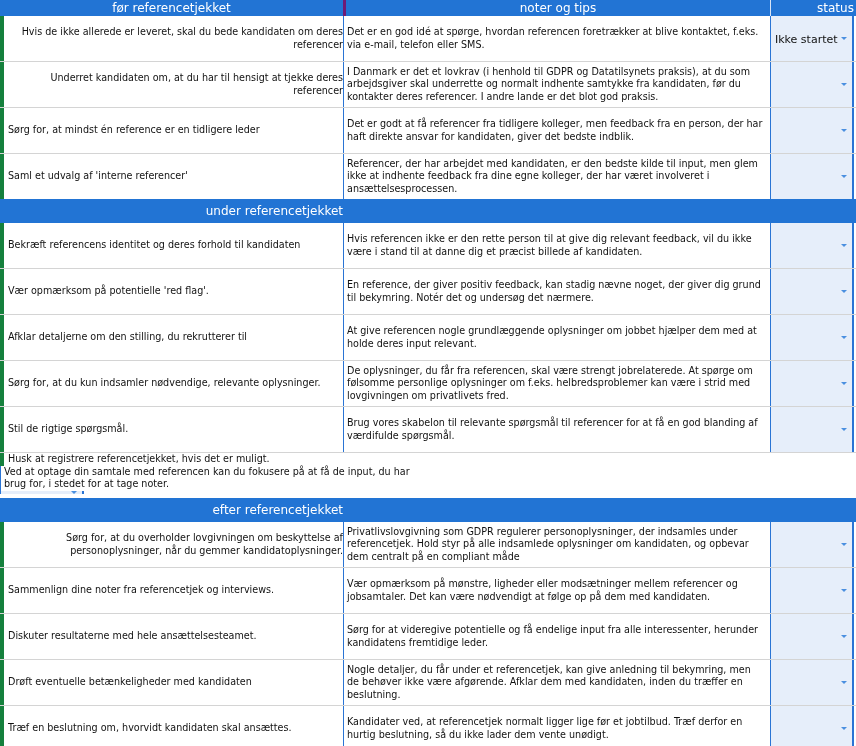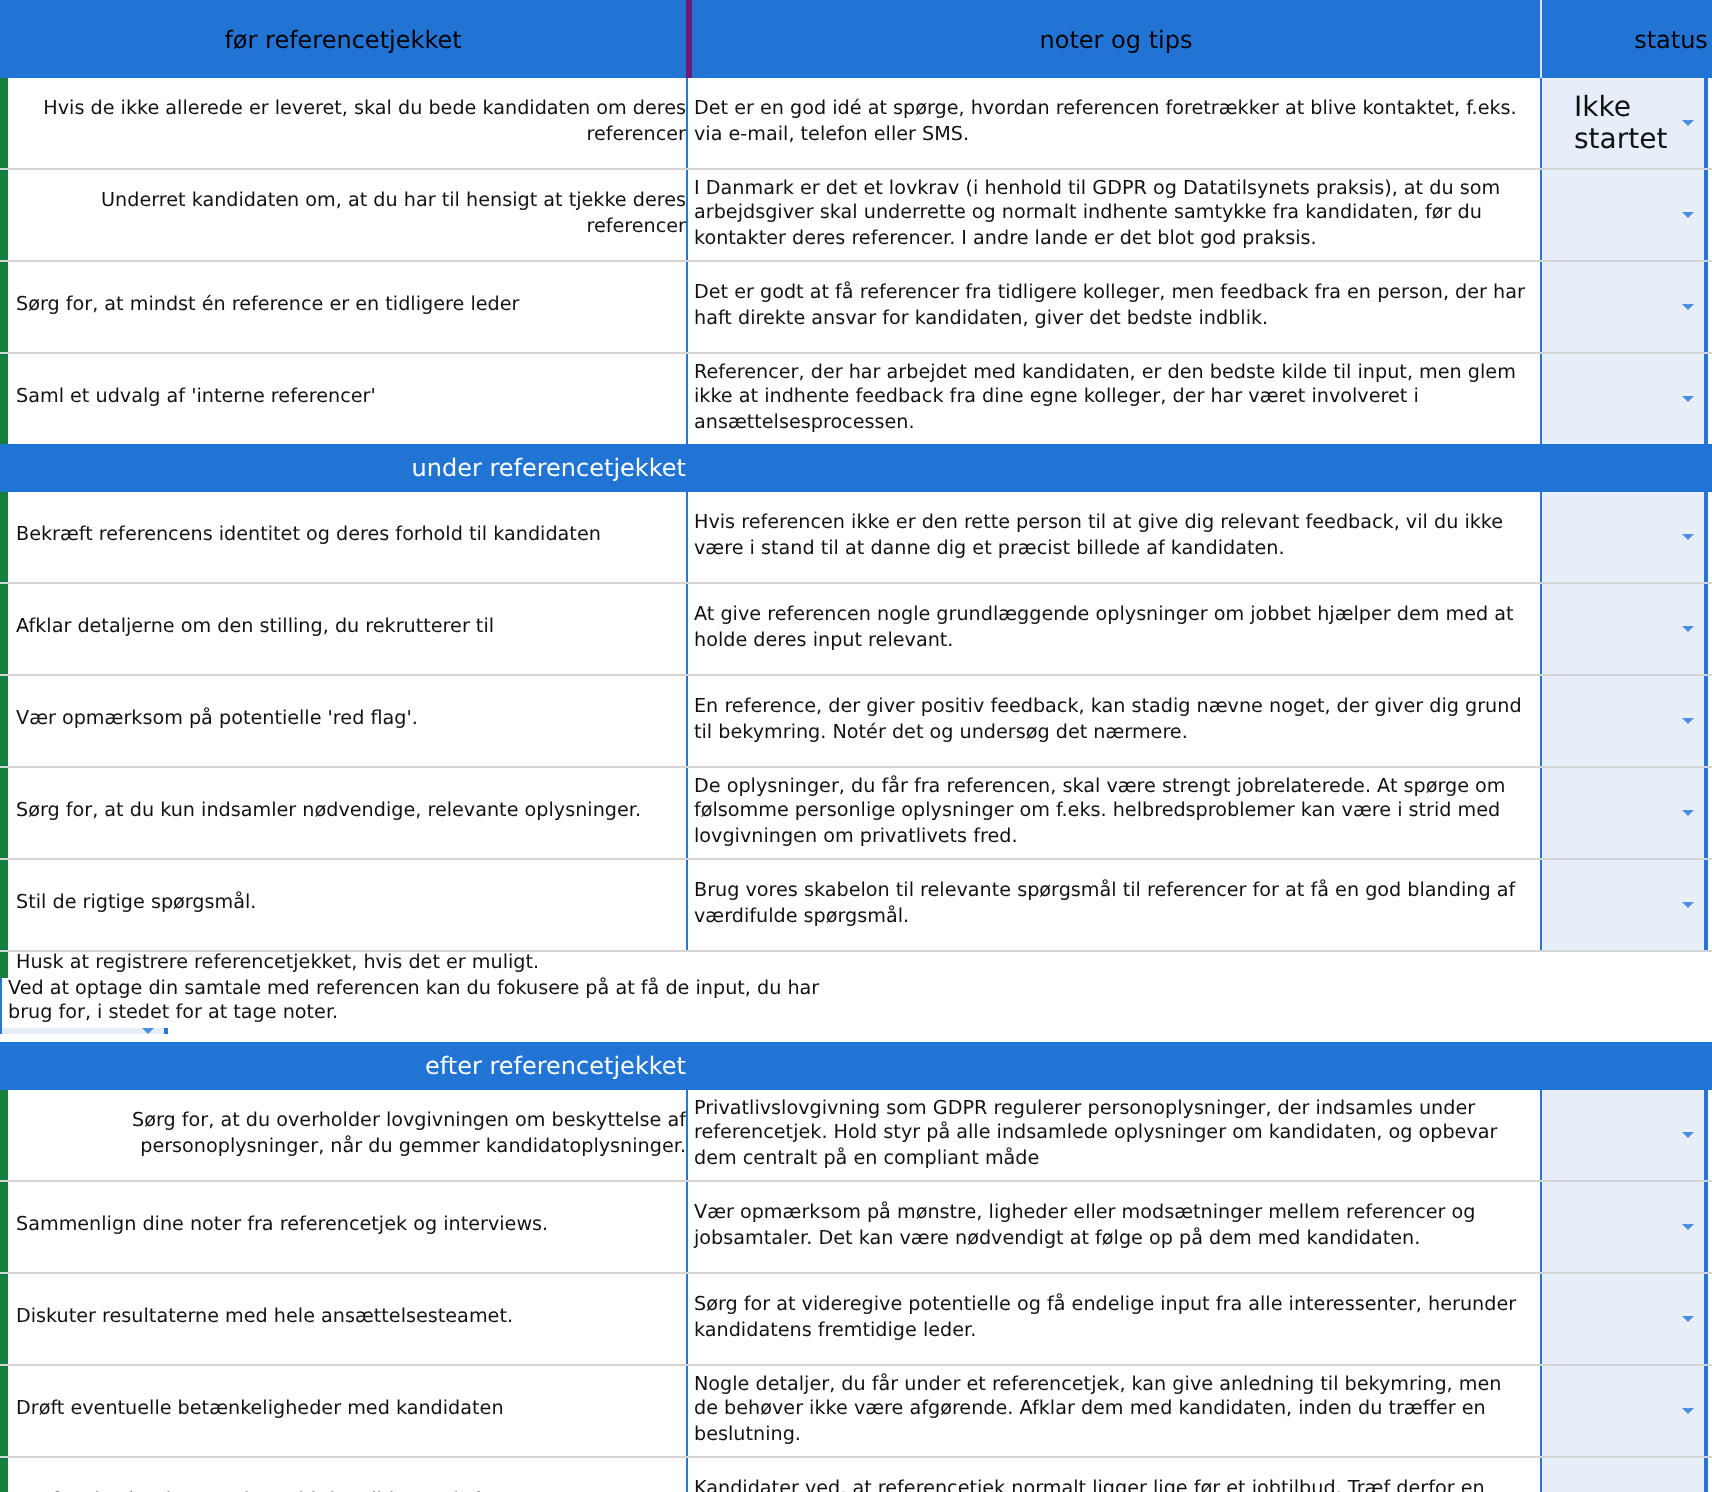--- a/index.html
+++ b/index.html
@@ -3,30 +3,30 @@
 <meta charset="utf-8">
 <style>
   html,body{margin:0;padding:0;background:#fff;}
   body{width:856px;height:746px;overflow:hidden;font-family:"DejaVu Sans","Liberation Sans",sans-serif;font-size:9.6px;color:#111;}
   .sheet{position:relative;width:856px;}
   .row{display:flex;position:relative;border-bottom:1px solid #d4d4d4;}
   .c1{width:338px;padding:0 0 0 4px;display:flex;align-items:center;border-left:4px solid #15803d;box-sizing:border-box;width:343px;text-align:right;}
   .c2{width:427px;box-sizing:border-box;padding:0 6px 0 3px;display:flex;align-items:center;border-left:1px solid #2a74d4;line-height:12.5px;}
   .c3{width:84px;box-sizing:border-box;background:#e6eefa;border-left:1px solid #2a74d4;border-right:2px solid #2a74d4;display:flex;align-items:center;justify-content:flex-end;position:relative;}
   .c1 span{line-height:12.5px;}
-  .hdr{display:flex;background:#2274d4;color:#000000;height:39px;font-size:12px;}
+  .hdr{display:flex;background:#2274d4;color:#ffffff;height:16px;font-size:12px;}
   .hdr div{display:flex;align-items:center;justify-content:center;box-sizing:border-box;}
   .hdr .h1{width:343px;}
   .hdr .h2{width:427px;border-left:3px solid #701a75;}
   .hdr .h3{width:86px;border-left:1px solid #d8e4f6;padding-left:44px;}
   .section{background:#2274d4;color:#fff;height:24px;display:flex;align-items:center;font-size:12px;}
   .section span{width:343px;text-align:right;}
   .item{height:44px;}
   .item.tall{height:45px;}
-  .status-val{position:absolute;left:16px;top:50%;transform:translateY(-50%);font-size:14px;}
+  .status-val{position:absolute;left:4px;top:50%;transform:translateY(-50%);font-size:11px;}
   .dd{width:0;height:0;border-left:3px solid transparent;border-right:3px solid transparent;border-top:3px solid #4a8fe0;margin-right:5px;}
   .bottom{border-bottom:2px solid #2a74d4;}
 </style>
 </head>
 <body>
 
 <div class="sheet">
 
   <div class="hdr">
     <div class="h1">før referencetjekket</div>
@@ -94,36 +94,36 @@
     <div class="c2">
         <span>Hvis referencen ikke er den rette person til at give dig relevant feedback, vil du ikke være i stand til at danne dig et præcist billede af kandidaten.</span>
       </div>
     <div class="c3">
         <span class="status-val"></span>
         <span class="dd"></span>
       </div>
   </div>
   <div class="row item tall">
     <div class="c1">
+        <span>Vær opmærksom på potentielle 'red flag'.</span>
+      </div>
+    <div class="c2">
+        <span>En reference, der giver positiv feedback, kan stadig nævne noget, der giver dig grund til bekymring. Notér det og undersøg det nærmere.</span>
+      </div>
+    <div class="c3">
+        <span class="status-val"></span>
+        <span class="dd"></span>
+      </div>
+  </div>
+  <div class="row item tall">
+    <div class="c1">
         <span>Afklar detaljerne om den stilling, du rekrutterer til</span>
       </div>
     <div class="c2">
         <span>At give referencen nogle grundlæggende oplysninger om jobbet hjælper dem med at holde deres input relevant.</span>
-      </div>
-    <div class="c3">
-        <span class="status-val"></span>
-        <span class="dd"></span>
-      </div>
-  </div>
-  <div class="row item tall">
-    <div class="c1">
-        <span>Vær opmærksom på potentielle 'red flag'.</span>
-      </div>
-    <div class="c2">
-        <span>En reference, der giver positiv feedback, kan stadig nævne noget, der giver dig grund til bekymring. Notér det og undersøg det nærmere.</span>
       </div>
     <div class="c3">
         <span class="status-val"></span>
         <span class="dd"></span>
       </div>
   </div>
   <div class="row item tall">
     <div class="c1">
         <span>Sørg for, at du kun indsamler nødvendige, relevante oplysninger.</span>
       </div>

